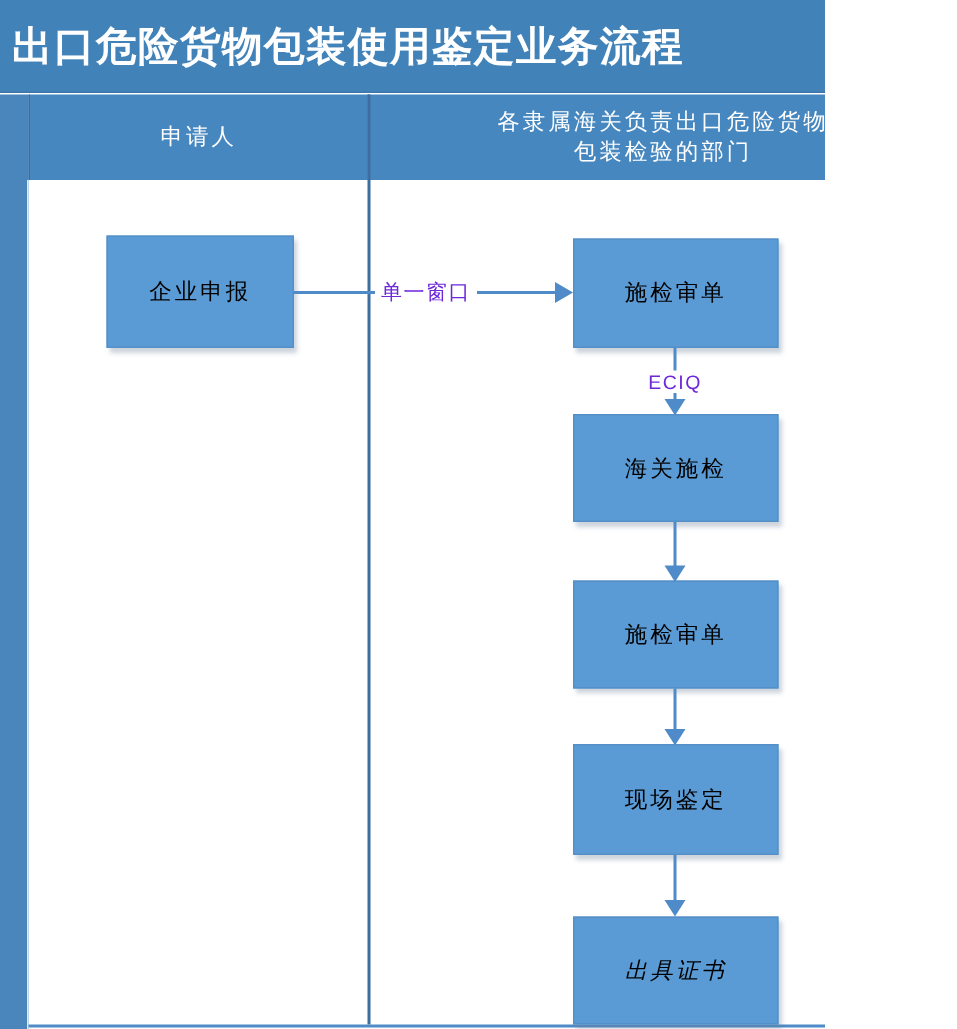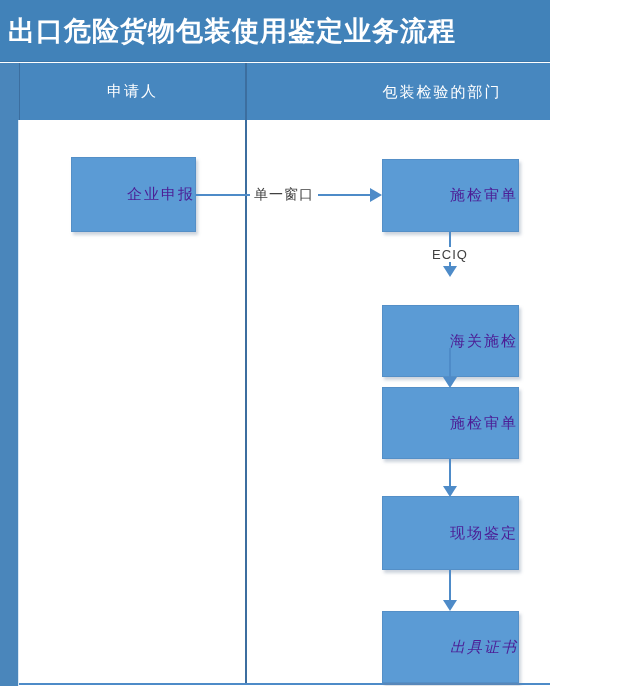--- a/index.html
+++ b/index.html
@@ -59,26 +59,26 @@
     position:absolute; left:19px; top:683px; width:619px; height:2px;
     background:#4e8bc8;
   }
 
   
   .flow-box {
     position:absolute;
     background:#5b9bd5;
     border:1px solid #548fc7;
     box-shadow:2px 3px 3px rgba(110,130,155,0.35);
-    display:flex; align-items:center; justify-content:flex-end;
-    color:#4c1d95; font-size:15px; letter-spacing:2px;
+    display:flex; align-items:center; justify-content:center;
+    color:#000000; font-size:15px; letter-spacing:2px;
   }
   .box-applicant { left:71px;  top:157px; width:125px; height:75px; }
   .box-step-0    { left:382px; top:159px; width:137px; height:73px; }
-  .box-step-1    { left:382px; top:276px; width:137px; height:72px;margin-top:29px; }
+  .box-step-1    { left:382px; top:276px; width:137px; height:72px; }
   .box-step-2    { left:382px; top:387px; width:137px; height:72px; }
   .box-step-3    { left:382px; top:496px; width:137px; height:74px; }
   .box-step-4    { left:382px; top:611px; width:137px; height:72px;font-style:italic; }
 
   
   .conn-h {
     position:absolute; left:196px; top:194px; width:176px; height:2px;
     background:#4e8bc8;
   }
   .arrow-right {
@@ -102,21 +102,21 @@
   }
   .arrow-down.a0 { top:266px; }
   .arrow-down.a1 { top:377px; }
   .arrow-down.a2 { top:486px; }
   .arrow-down.a3 { top:600px; }
 
   
   .conn-label {
     position:absolute;
     background:#ffffff;
-    color:#404040;
+    color:#6d28d9;
     text-align:center;
     letter-spacing:1px;
   }
   .label-window { left:250px; top:186px; width:68px; font-size:14px; }
   .label-eciq   { left:428px; top:247px; width:44px; font-size:13px; }
 </style>
 </head>
 <body>
 
 <div class="stage">
@@ -124,20 +124,21 @@
   <div class="banner">
     <div class="banner-title">出口危险货物包装使用鉴定业务流程</div>
   </div>
 
   <div class="lane-header-row">
     <div class="strip-cell"></div>
     <div class="lane-cell left">
       <span>申请人</span>
     </div>
     <div class="lane-cell right">
+      <span>各隶属海关负责出口危险货物</span>
       <span>包装检验的部门</span>
     </div>
   </div>
 
   <div class="lane-strip-body"></div>
   <div class="lane-divider"></div>
   <div class="bottom-border"></div>
 
   <div class="flow-box box-applicant">
     <span>企业申报</span>

